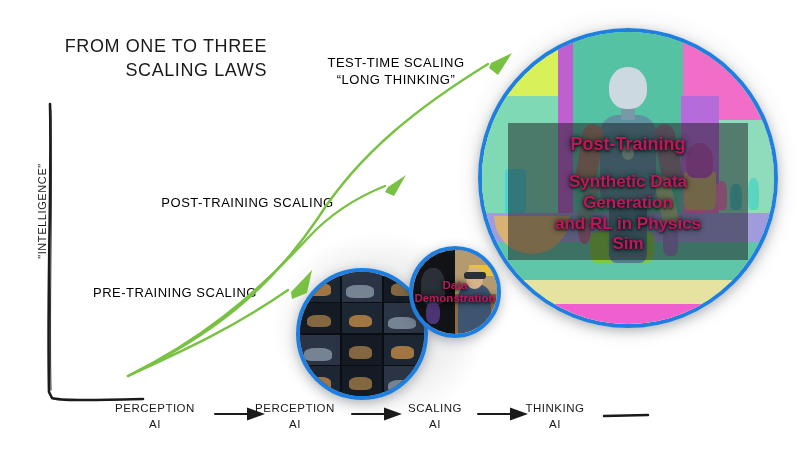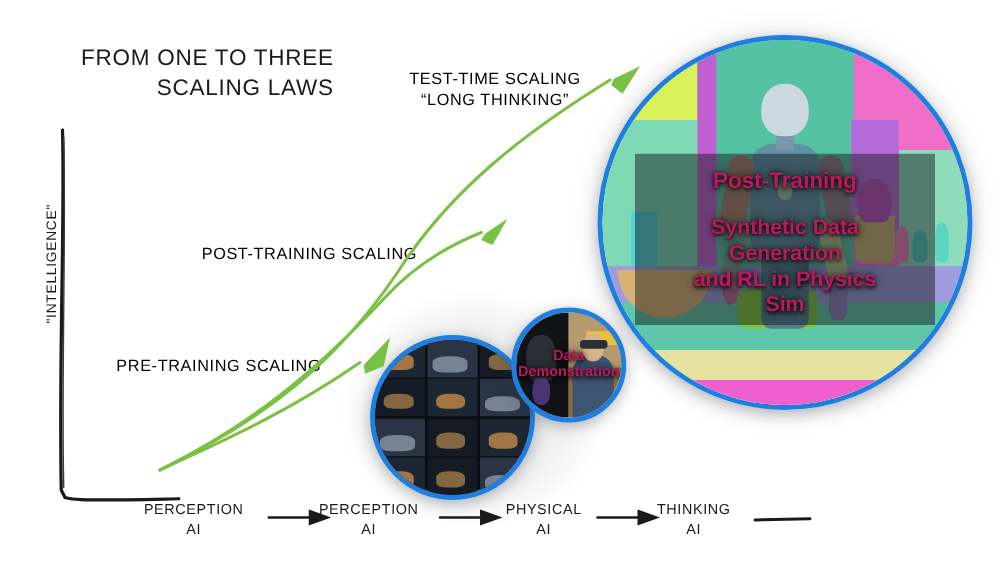--- a/index.html
+++ b/index.html
@@ -241,21 +241,21 @@
 
   <div class="green-label" id="label-test-time">TEST-TIME SCALING
 “LONG THINKING”</div>
   <div class="green-label" id="label-post">POST-TRAINING SCALING</div>
   <div class="green-label" id="label-pre">PRE-TRAINING SCALING</div>
 
   <div class="stage-label" id="stage-perception">PERCEPTION
 AI</div>
   <div class="stage-label" id="stage-generative">PERCEPTION
 AI</div>
-  <div class="stage-label" id="stage-agentic">PHYSICAL
+  <div class="stage-label" id="stage-agentic">SCALING
 AI</div>
   <div class="stage-label" id="stage-physical">THINKING
 AI</div>
 
   <div class="bubble" id="bubble-video">
     <div class="bubble-inner">
       <div id="video-grid">
         <div class="vcell"></div>
         <div class="vcell alt"></div>
         <div class="vcell dark"></div>

